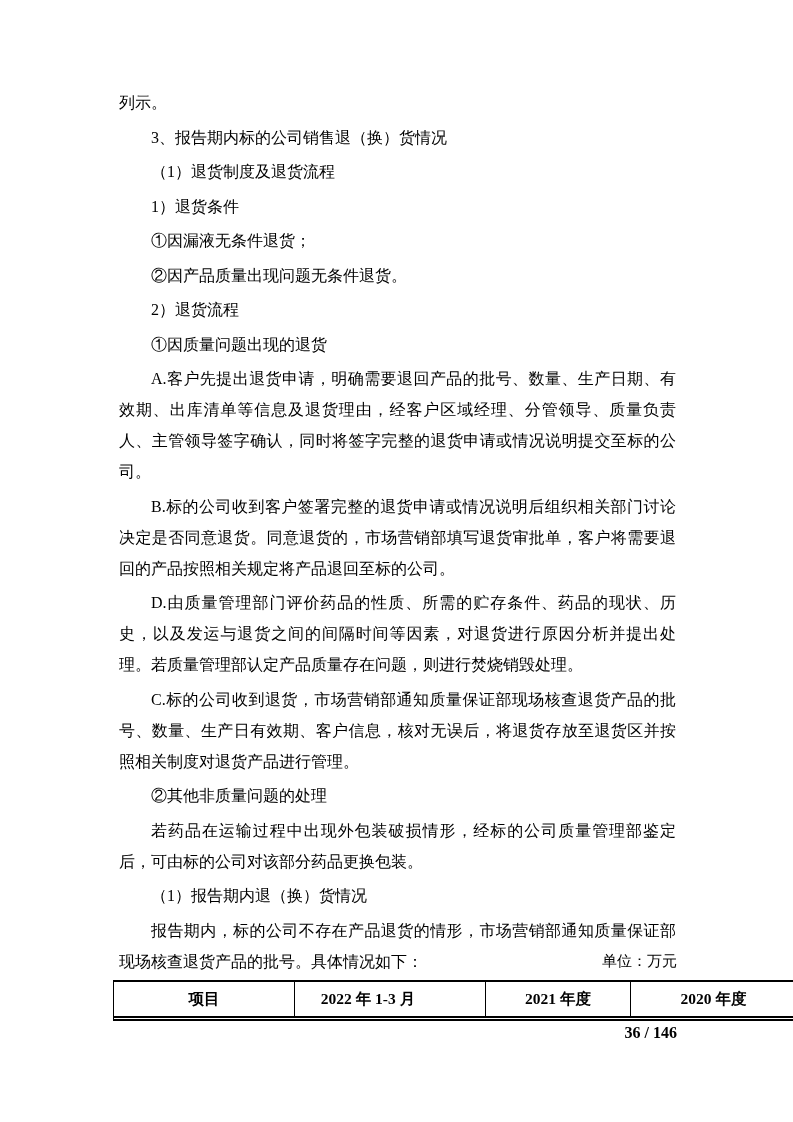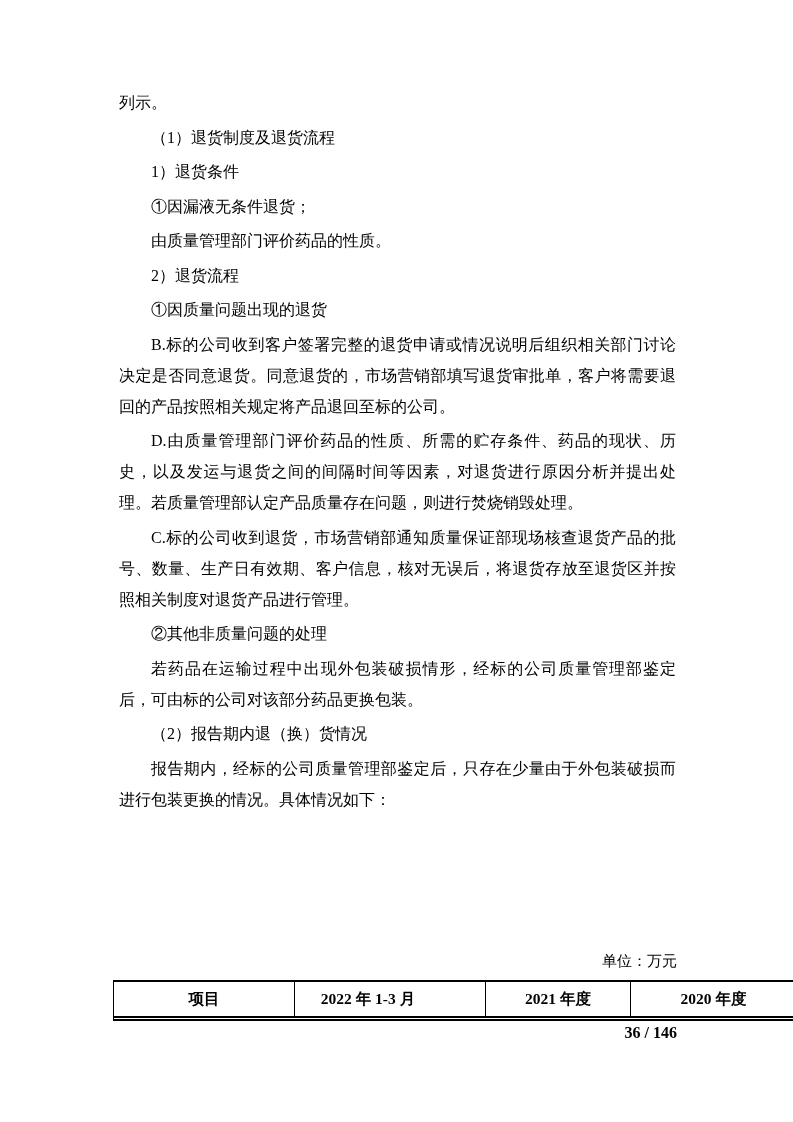--- a/index.html
+++ b/index.html
@@ -81,33 +81,35 @@
     text-align: right;
   }
 </style>
 </head>
 <body>
 
 <div class="page">
 
   <div class="content">
     <p class="para">列示。</p>
+    <p class="para ind">3、报告期内标的公司销售退（换）货情况</p>
     <p class="para ind">（1）退货制度及退货流程</p>
     <p class="para ind">1）退货条件</p>
     <p class="para ind">①因漏液无条件退货；</p>
-    <p class="para ind">由质量管理部门评价药品的性质。</p>
+    <p class="para ind">②因产品质量出现问题无条件退货。</p>
     <p class="para ind">2）退货流程</p>
     <p class="para ind">①因质量问题出现的退货</p>
+    <p class="para ind">A.客户先提出退货申请，明确需要退回产品的批号、数量、生产日期、有效期、出库清单等信息及退货理由，经客户区域经理、分管领导、质量负责人、主管领导签字确认，同时将签字完整的退货申请或情况说明提交至标的公司。</p>
     <p class="para ind">B.标的公司收到客户签署完整的退货申请或情况说明后组织相关部门讨论决定是否同意退货。同意退货的，市场营销部填写退货审批单，客户将需要退回的产品按照相关规定将产品退回至标的公司。</p>
     <p class="para ind">D.由质量管理部门评价药品的性质、所需的贮存条件、药品的现状、历史，以及发运与退货之间的间隔时间等因素，对退货进行原因分析并提出处理。若质量管理部认定产品质量存在问题，则进行焚烧销毁处理。</p>
     <p class="para ind">C.标的公司收到退货，市场营销部通知质量保证部现场核查退货产品的批号、数量、生产日有效期、客户信息，核对无误后，将退货存放至退货区并按照相关制度对退货产品进行管理。</p>
     <p class="para ind">②其他非质量问题的处理</p>
     <p class="para ind">若药品在运输过程中出现外包装破损情形，经标的公司质量管理部鉴定后，可由标的公司对该部分药品更换包装。</p>
-    <p class="para ind">（2）报告期内退（换）货情况</p>
-    <p class="para ind">报告期内，经标的公司质量管理部鉴定后，只存在少量由于外包装破损而进行包装更换的情况。具体情况如下：</p>
+    <p class="para ind">（1）报告期内退（换）货情况</p>
+    <p class="para ind">报告期内，标的公司不存在产品退货的情形，市场营销部通知质量保证部现场核查退货产品的批号。具体情况如下：</p>
   </div>
 
   <div class="unit-label">单位：万元</div>
 
   <div class="tbl">
     <div class="cell c1">项目</div>
     <div class="cell c2">2022 年 1-3 月</div>
     <div class="cell c3">2021 年度</div>
     <div class="cell c4">2020 年度</div>
   </div>

